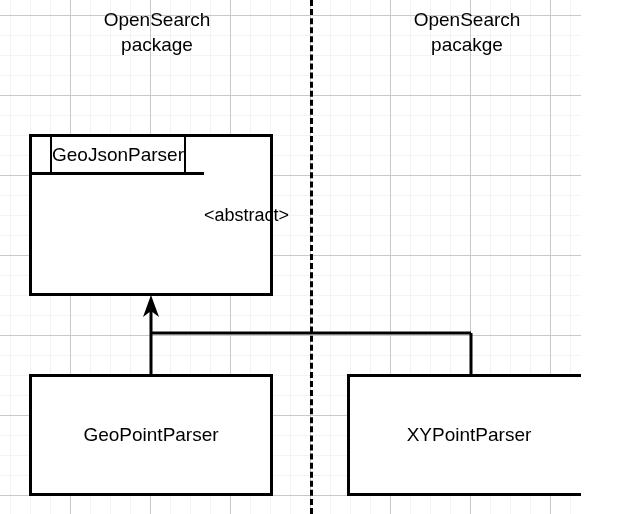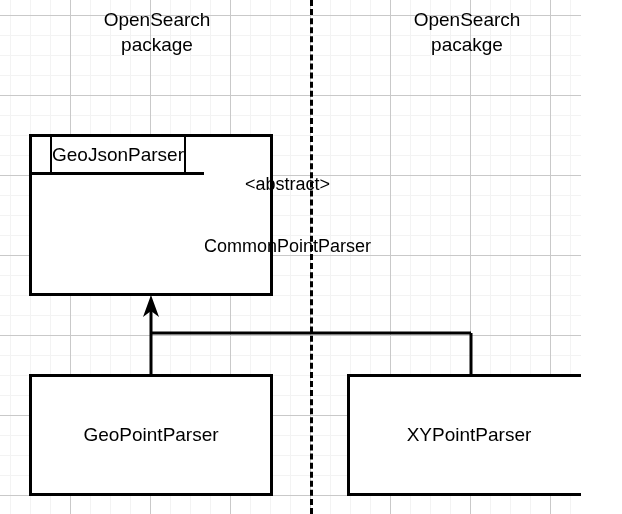--- a/index.html
+++ b/index.html
@@ -161,21 +161,20 @@
   <div id="package-divider"></div>
 
   <div class="uml-box" id="geojson-parser-box">
     <div class="uml-header">
       <div class="hdr-tab-left"></div>
       <div class="hdr-name">GeoJsonParser</div>
       <div class="hdr-tab-right"></div>
     </div>
     <div class="uml-body">
       <div>&lt;abstract&gt;</div>
-      <div>CommonPointParser</div>
     </div>
   </div>
 
   <div class="uml-box plain" id="xy-point-parser-box">
     <span>XYPointParser</span>
   </div>
 
   <div class="uml-box plain" id="geo-point-parser-box">
     <span>GeoPointParser</span>
   </div>

